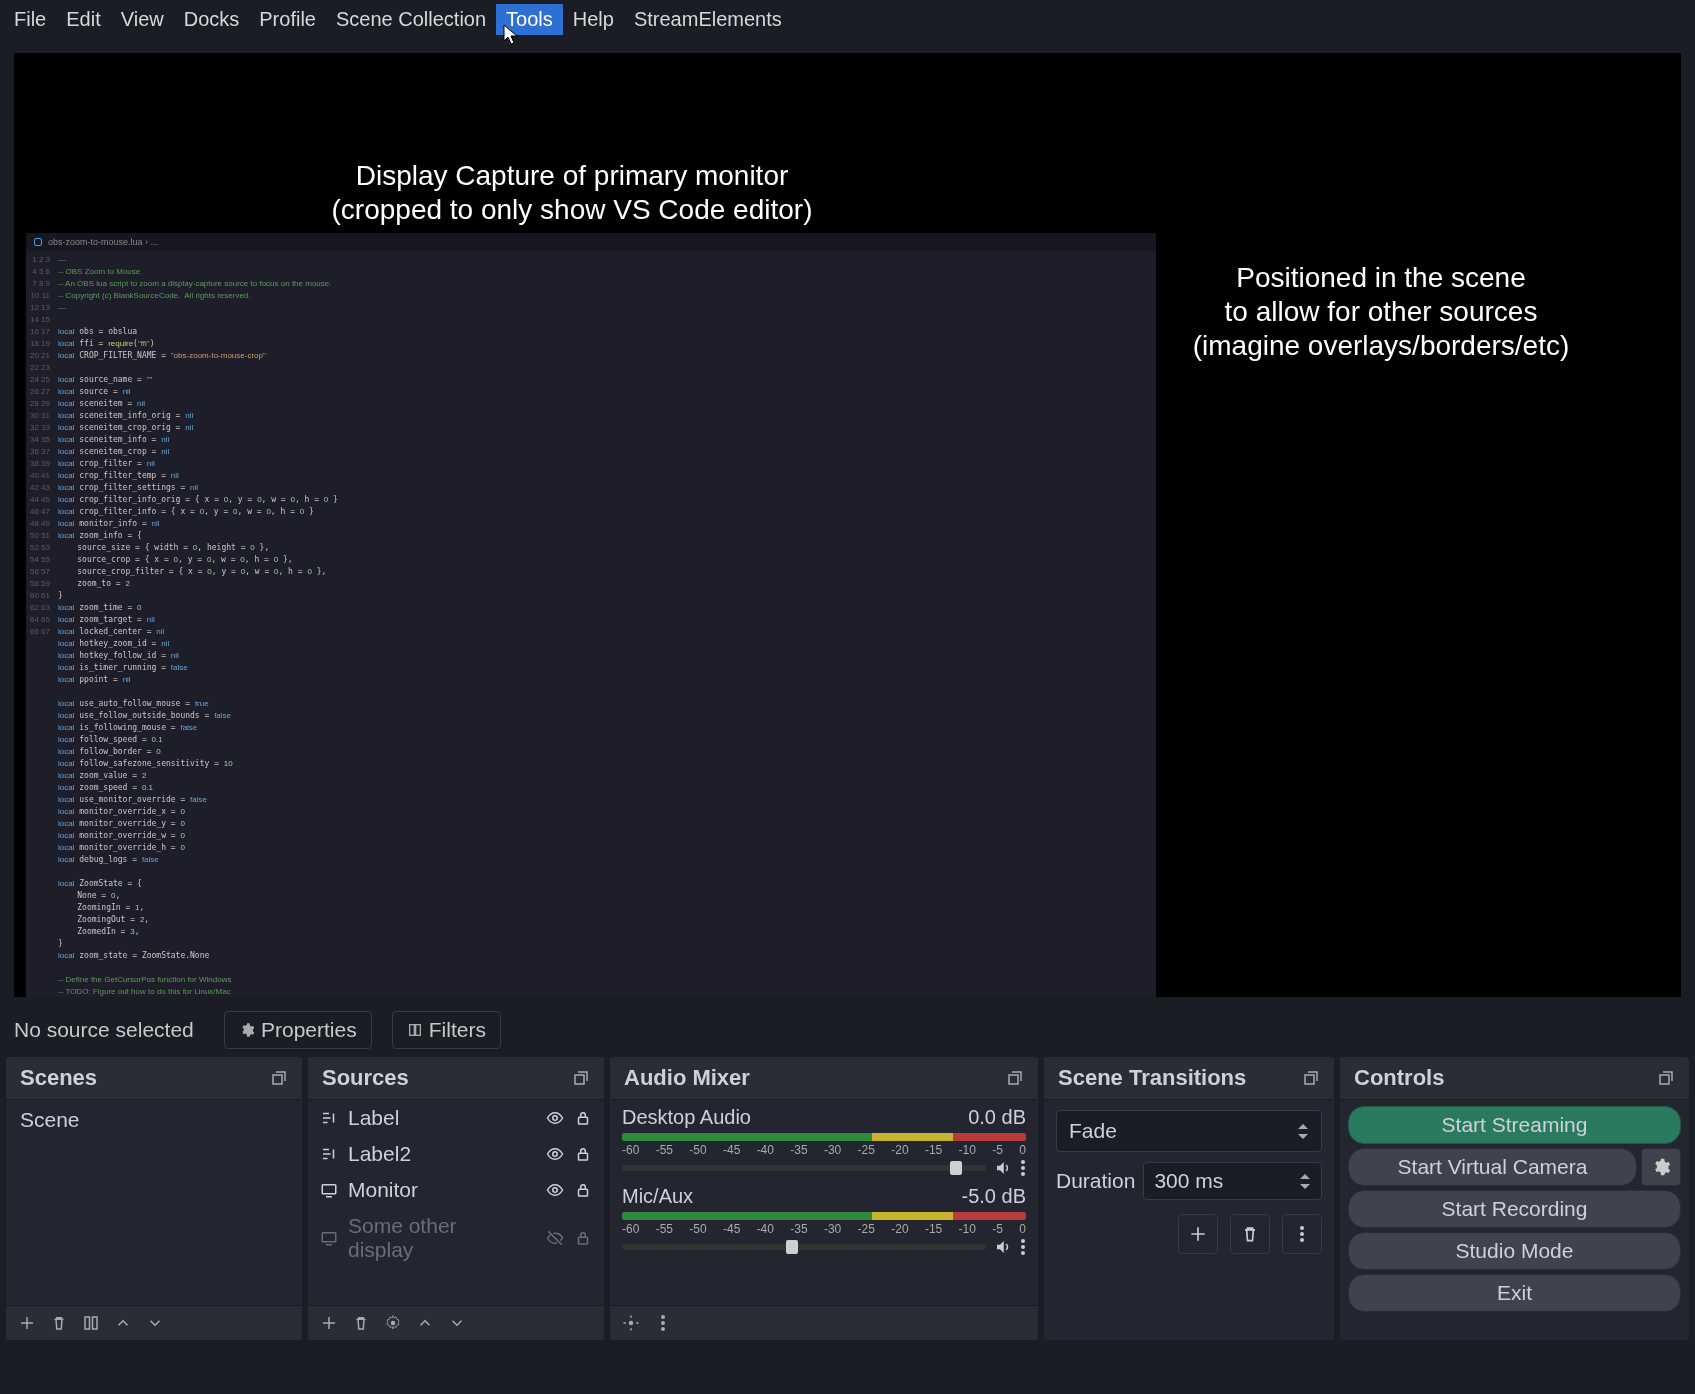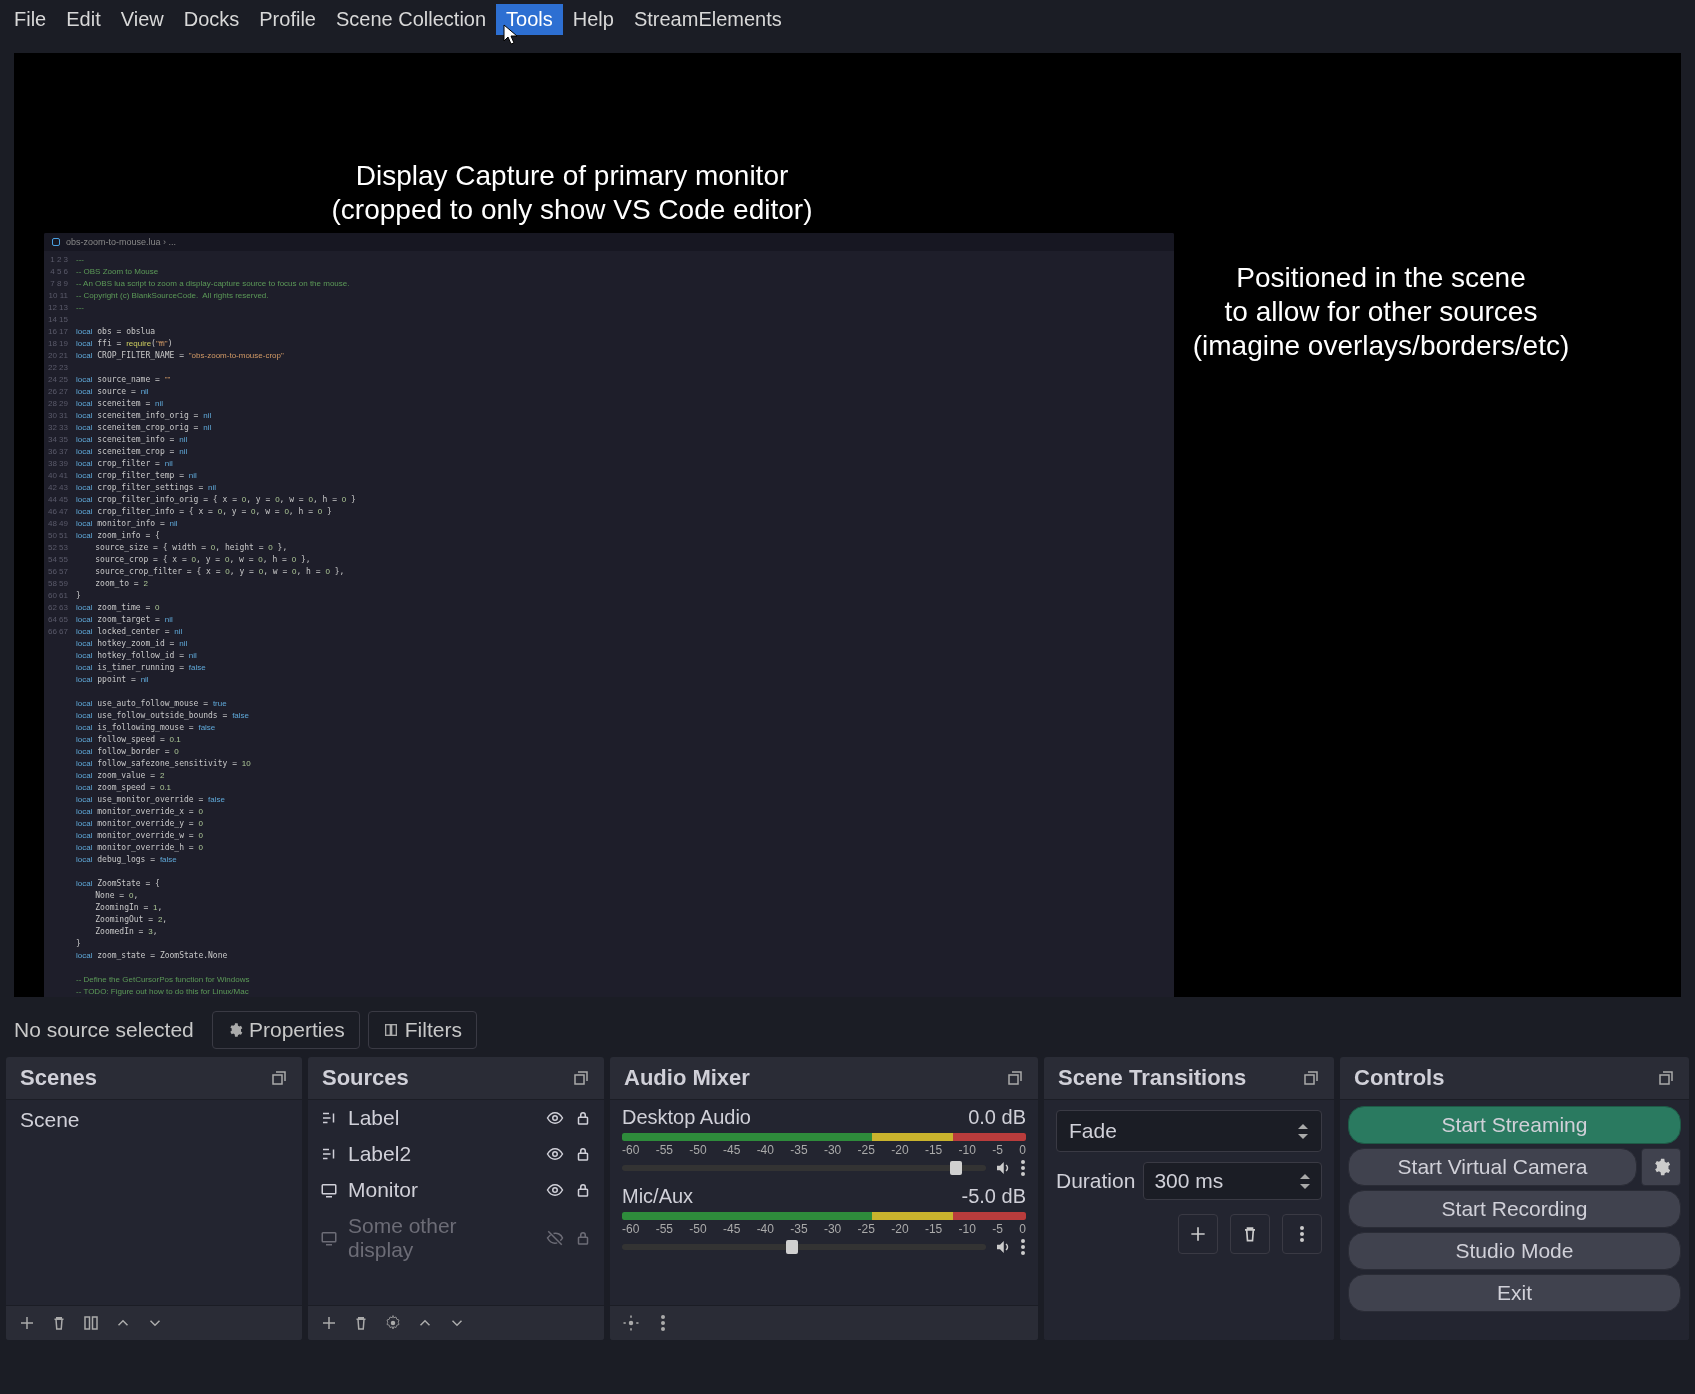--- a/index.html
+++ b/index.html
@@ -5,28 +5,28 @@
 * { margin:0; padding:0; box-sizing:border-box; font-family:Arial,Helvetica,sans-serif; }
 html,body{background:#1b1d25;color:#d0d0d8;width:1695px;height:1394px;overflow:hidden}
 .menubar{display:flex;gap:0;padding:4px 4px;font-size:20px;color:#d8d8d8;background:#1b1d25}
 .menubar .item{padding:4px 10px;cursor:default}
 .menubar .item.hover{background:#2d6fd2;color:#fff}
 .preview-wrap{padding:14px 14px 6px 14px}
 .preview{background:#000;width:100%;height:944px;position:relative;overflow:hidden}
 .overlay-text{position:absolute;color:#fff;font-size:28px;text-align:center;width:580px;line-height:34px}
 .ol1{left:268px;top:106px}
 .ol2{right:90px;top:208px;width:420px}
-.vscode{position:absolute;left:30px;top:180px;width:1130px;height:770px;background:#1e1e2a;border-radius:2px;overflow:hidden}
+.vscode{position:absolute;left:12px;top:180px;width:1130px;height:770px;background:#1e1e2a;border-radius:2px;overflow:hidden}
 .vc-title{background:#171722;height:18px;font-size:9px;color:#888;padding:3px 8px;display:flex;align-items:center;gap:6px}
 .vc-dot{width:8px;height:8px;border:1px solid #4aa0e0;border-radius:2px}
 .vc-body{display:flex;height:calc(100% - 18px)}
 .vc-gut{width:28px;background:#1e1e2a;text-align:right;padding:3px 4px 0 0;font-size:8px;line-height:12px;color:#5a5a6a;font-family:Liberation Sans, sans-serif}
 .vc-code{flex:1;padding:3px 4px;font-size:8px;line-height:12px;font-family:Consolas,monospace;color:#c8c8c8;white-space:pre}
 .kw{color:#5fa8d8}.str{color:#d29a66}.cm{color:#5c9a58}.fn{color:#d0d060}.num{color:#aec997}.bl{color:#5fa8d8}
-.toolbar{display:flex;align-items:center;gap:8px;padding:8px 14px;font-size:21px;color:#c8c8c8}
+.toolbar{display:flex;align-items:center;gap:20px;padding:8px 14px;font-size:21px;color:#c8c8c8}
 .tb-status{flex:0 0 190px;overflow:hidden;white-space:nowrap}
 .tb-btn{display:flex;align-items:center;gap:6px;padding:6px 14px;border:1px solid #3a3a44;border-radius:4px;background:#1b1d25}
 .icon{width:16px;height:16px;display:inline-flex;align-items:center;justify-content:center}
 .panels{display:flex;gap:6px;padding:0 6px 6px 6px;height:289px}
 .panel{background:#2a2c36;border-radius:3px;display:flex;flex-direction:column;overflow:hidden;position:relative}
 .p-head{display:flex;justify-content:space-between;align-items:center;padding:8px 14px 8px 14px;font-weight:bold;font-size:22px;color:#d0d0d8;border-bottom:1px solid #1b1d25}
 .popicon{width:18px;height:18px;fill:none;stroke:#aaa;stroke-width:2}
 .p-body{flex:1;overflow:hidden;background:#232530}
 
 #p-scenes{width:296px}

